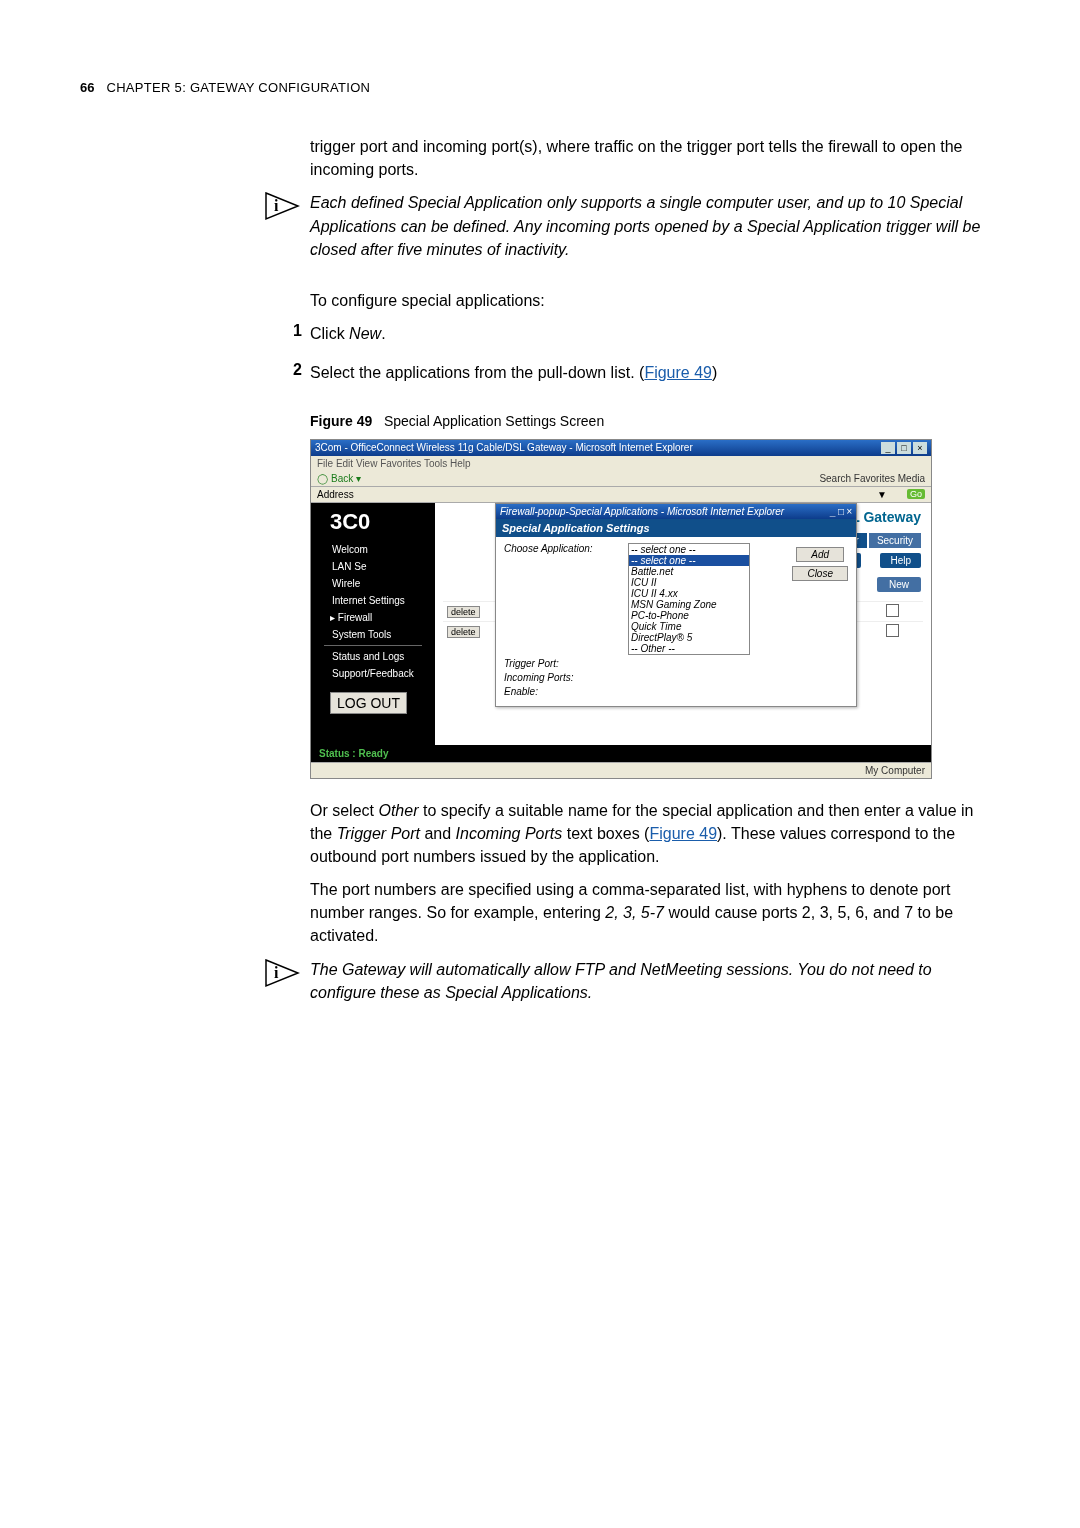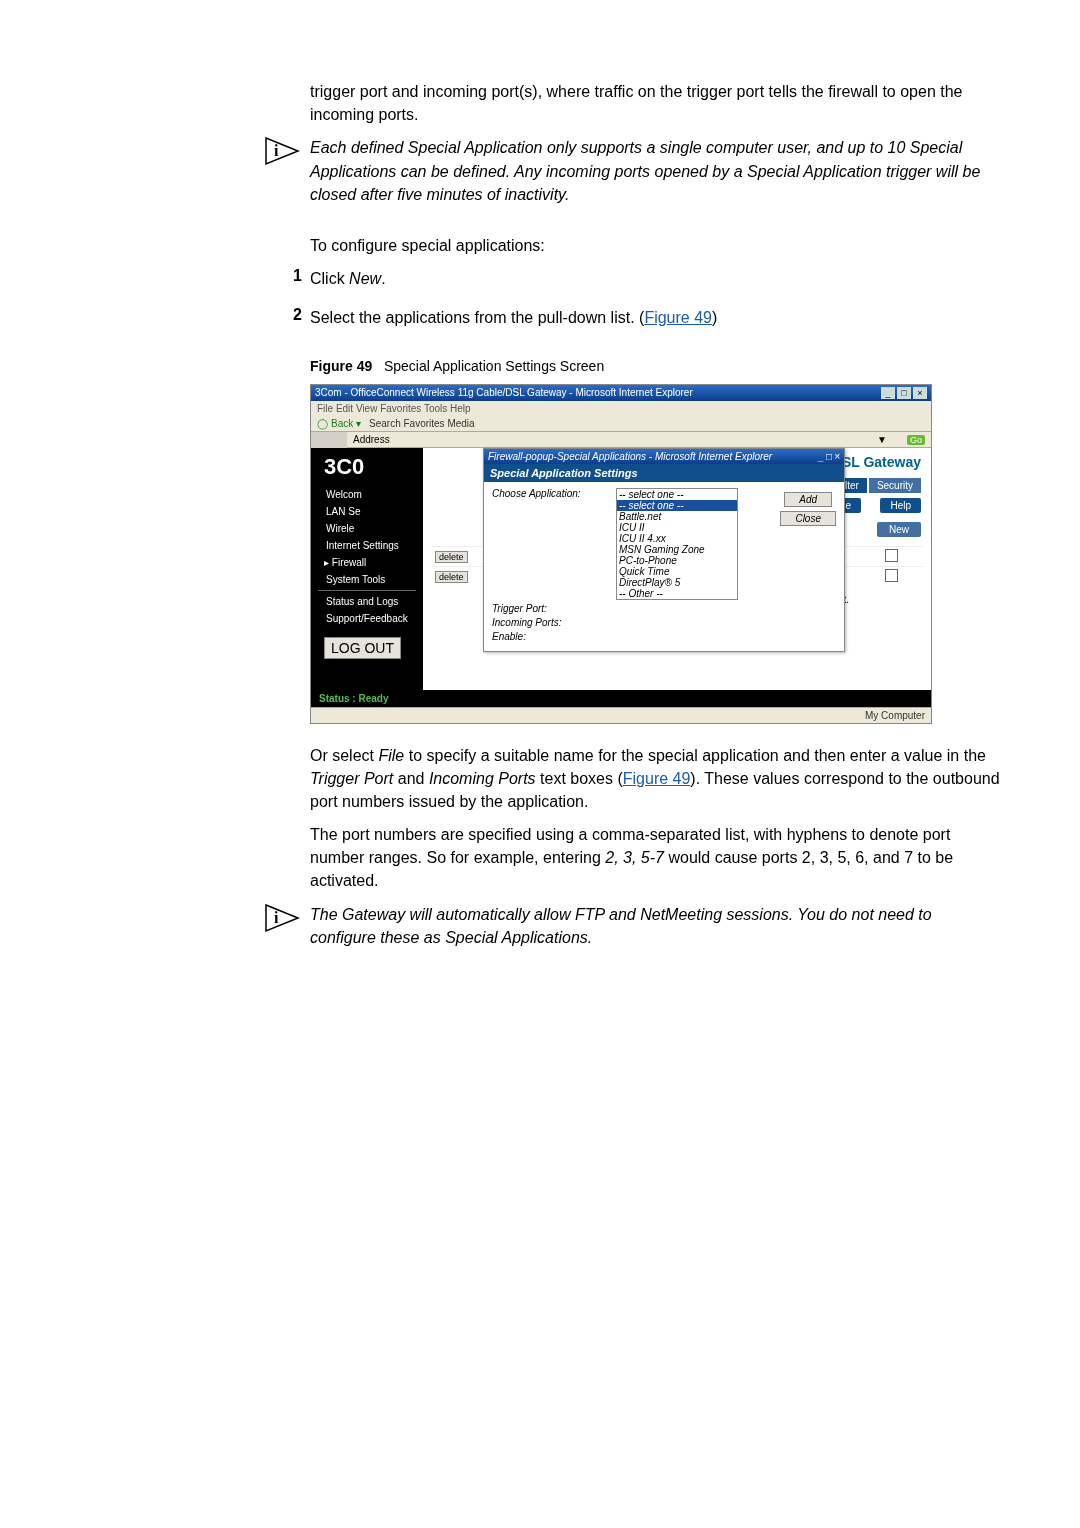--- a/index.html
+++ b/index.html
@@ -75,27 +75,27 @@
   font-size: 10px;
 }
 .title-bar {
   display:flex; align-items:center; justify-content:space-between;
   background: linear-gradient(#2a6ec6,#0d3c8b);
   color:#fff; padding:2px 4px; font-size:10px;
 }
 .title-bar .win-btns { display:flex; gap:2px; }
 .title-bar .win-btn { width:14px; height:12px; background:#cdd; color:#000; font-size:9px; display:flex; align-items:center; justify-content:center; }
 .menu-bar { background:#ece9d8; padding:2px 6px; color:#555; font-size:10px; }
-.tool-bar { background:#ece9d8; padding:2px 6px; border-bottom:1px solid #aaa; color:#333; display:flex; align-items:center; gap:8px; }
+.tool-bar { background:#ece9d8; padding:2px 6px; border-bottom:1px solid #aaa; color:#333; display:flex; align-items:center; gap:8px;justify-content:space-between; }
 .tool-bar .back { color:#1a7b1a; }
-.addr-bar { background:#ece9d8; padding:2px 6px; border-bottom:1px solid #aaa; display:flex; align-items:flex-end; gap:20px; position:relative;margin-left:36px; }
+.addr-bar { background:#ece9d8; padding:2px 6px; border-bottom:1px solid #aaa; display:flex; align-items:flex-start; gap:20px; position:relative; }
 .addr-bar .go { background:#6b3; color:#fff; border-radius:2px; padding:0 3px; font-size:9px; }
 
 .gateway { display:flex; background:#fff; position:relative; }
-.sidebar { width:98px; background:#000; color:#fff; padding:6px 7px; min-height:230px; }
+.sidebar { width:98px; background:#000; color:#fff; padding:6px 13px; min-height:230px; }
 .logo { font-family: Arial; font-weight:bold; font-size:22px; color:#fff; padding:0 6px 6px 6px; }
 .side-item { color:#fff; padding:3px 8px; font-size:10px; }
 .side-sub { color:#fff; padding:3px 8px 3px 6px; font-size:10px; }
 .side-sep { border-top:1px solid #666; margin:2px 0; }
 .logout-btn { margin:10px 6px; background:#e6e3da; color:#000; border:1px solid #888; padding:2px 6px; font-size:14px; display:inline-block; }
 
 .content { flex:1; background:#fff; padding:6px 8px 4px 8px; position:relative; }
 .top-right-title { position:absolute; right:10px; top:6px; font-weight:bold; color:#00658f; font-size:14px; }
 .mini-tabs { position:absolute; right:10px; top:30px; display:flex; gap:2px; }
 .mini-tab { background:#104f8a; color:#fff; padding:2px 8px; font-size:10px; }
@@ -126,20 +126,24 @@
 .status-bar { background:#000; color:#4fbf4f; font-weight:bold; font-size:10px; padding:3px 8px; }
 .ie-status { background:#ece9d8; border-top:1px solid #aaa; padding:2px 6px; display:flex; justify-content:space-between; color:#333; font-size:10px; }
 
 svg.tri { width:36px; height:30px; }
 </style>
 </head>
 <body>
 
 <div class="page">
 
+  <div class="header-line">
+    <span class="page-num">66</span>
+    <span class="chapter-title">CHAPTER 5: GATEWAY CONFIGURATION</span>
+  </div>
 
   <div class="body-col">
 
     <p class="para">trigger port and incoming port(s), where traffic on the trigger port tells the firewall to open the incoming ports.</p>
 
     <div class="note-row">
       <div class="icon-cell">
         <svg class="tri" viewBox="0 0 36 30">
           <polygon points="2,2 34,15 2,28" fill="none" stroke="#000" stroke-width="1.5"></polygon>
           <text x="10" y="20" font-family="Times New Roman, serif" font-size="16" font-weight="bold">i</text>
@@ -286,21 +290,21 @@
       </div>
 
       <div class="status-bar">Status : Ready</div>
       <div class="ie-status">
         <span></span>
         <span>My Computer</span>
       </div>
     </figure>
 
     <p class="para">
-      <span>Or select </span><em>File</em><span> to specify a suitable name for the special application and then enter a value in the </span><em>Trigger Port</em><span> and </span><em>Incoming Ports</em><span> text boxes (</span><a href="#" class="link">Figure 49</a><span>). These values correspond to the outbound port numbers issued by the application.</span>
+      <span>Or select </span><em>Other</em><span> to specify a suitable name for the special application and then enter a value in the </span><em>Trigger Port</em><span> and </span><em>Incoming Ports</em><span> text boxes (</span><a href="#" class="link">Figure 49</a><span>). These values correspond to the outbound port numbers issued by the application.</span>
     </p>
 
     <p class="para">
       <span>The port numbers are specified using a comma-separated list, with hyphens to denote port number ranges. So for example, entering </span><em>2, 3, 5-7</em><span> would cause ports 2, 3, 5, 6, and 7 to be activated.</span>
     </p>
 
     <div class="note-row">
       <div class="icon-cell">
         <svg class="tri" viewBox="0 0 36 30">
           <polygon points="2,2 34,15 2,28" fill="none" stroke="#000" stroke-width="1.5"></polygon>

